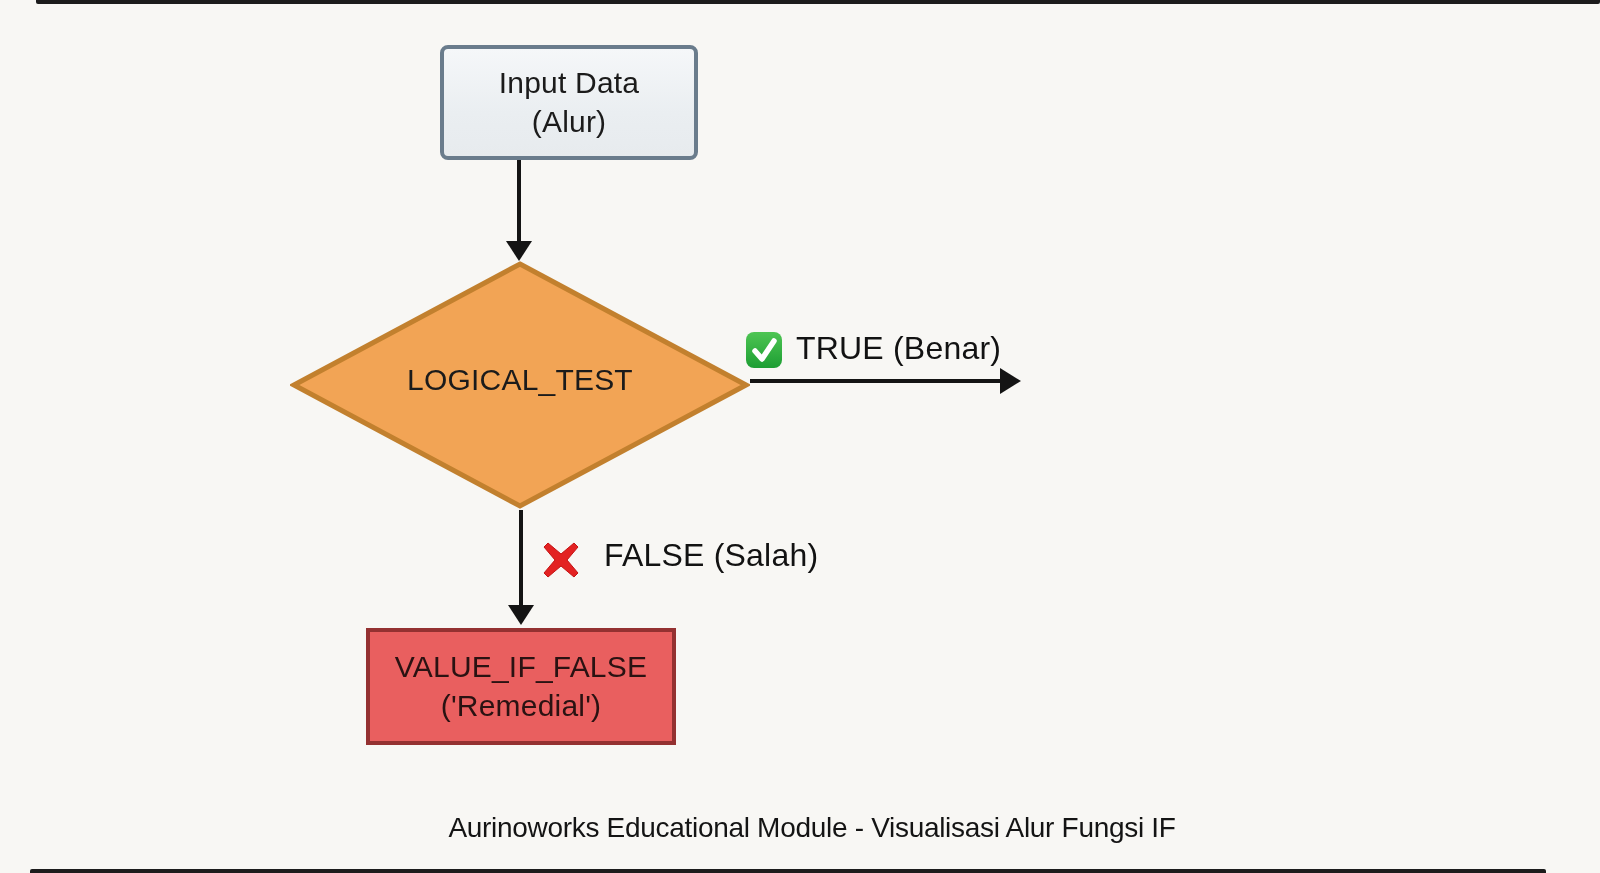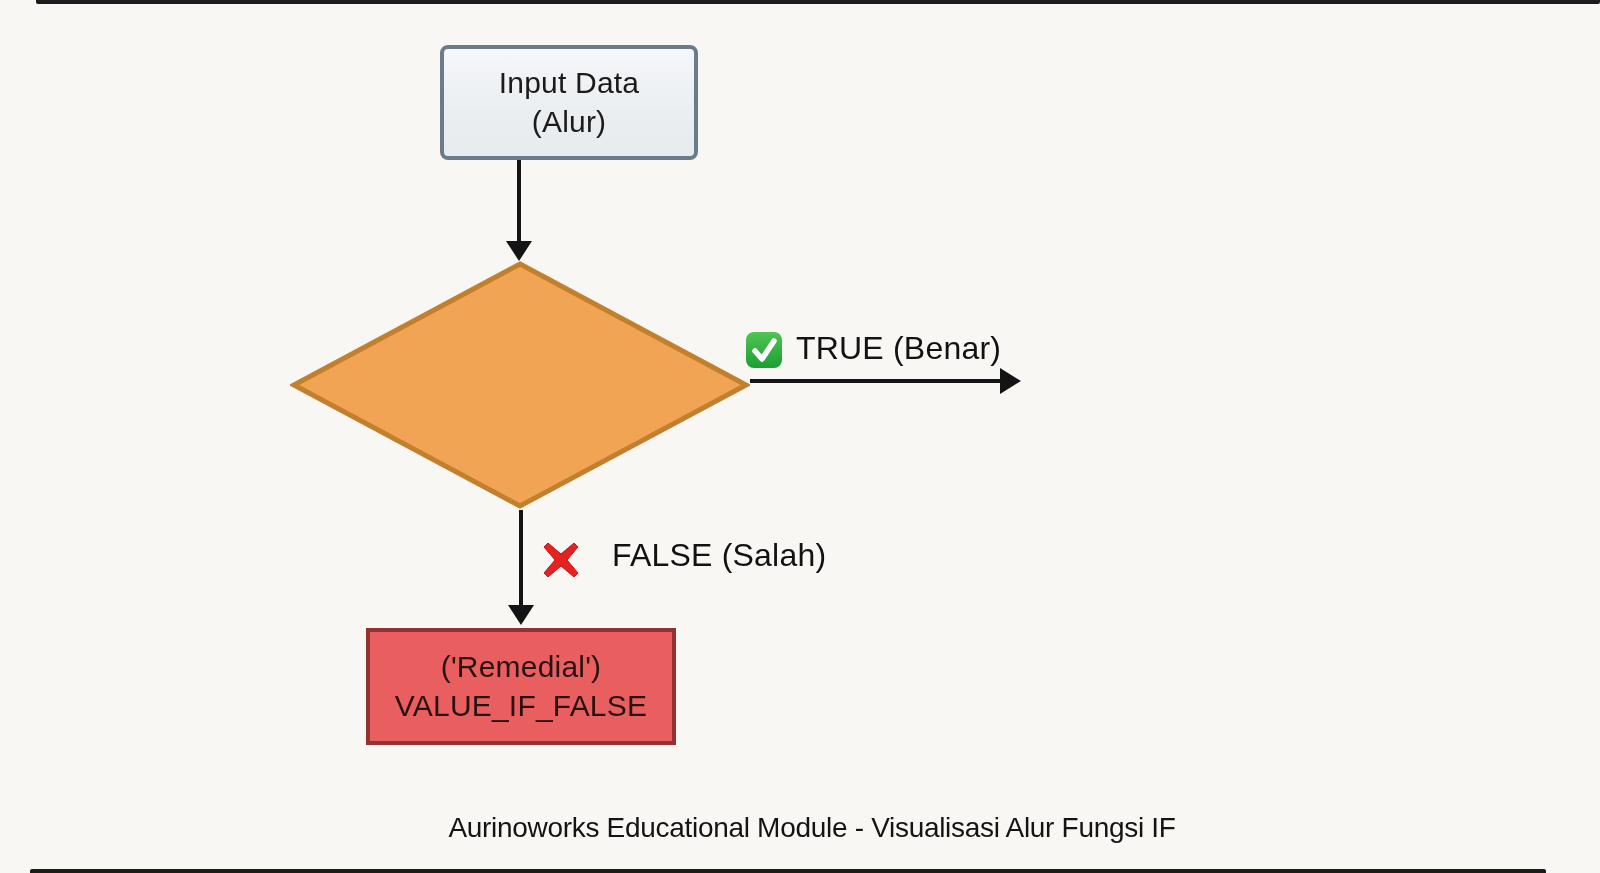--- a/index.html
+++ b/index.html
@@ -80,21 +80,21 @@
   }
 
   .edge-label {
     position: absolute;
     display: flex; 
     font-size: 32px; color: #121212;
     letter-spacing: 0.2px;
     white-space: nowrap;
   }
   #true-edge-label  { left: 744px; top: 330px; gap: 12px; }
-  #false-edge-label { left: 538px; top: 537px; gap: 28px; }
+  #false-edge-label { left: 538px; top: 537px; gap: 20px; }
 
   .emoji-icon { display: inline-block; line-height: 0; }
 
   #caption {
     position: absolute; left: 0; top: 812px; width: 1600px;
     text-align: center;
     font-size: 28px; color: #141414;
     letter-spacing: -0.3px;
     padding-left: 12px;
   }
@@ -114,20 +114,21 @@
 
   <div class="arrow-line" id="arrow-input-line"></div>
   <div class="arrow-head" id="arrow-input-head"></div>
 
   <div id="diamond-wrap">
     <svg viewBox="0 0 460 250">
       <polygon points="230,4 456,125 230,246 4,125" fill="#f2a455"></polygon>
     </svg>
   </div>
   <div class="node" id="diamond-label">
+    <div class="line">LOGICAL_TEST</div>
   </div>
 
   <div class="arrow-line" id="arrow-true-line"></div>
   <div class="arrow-head" id="arrow-true-head"></div>
 
   <div class="edge-label" id="true-edge-label">
     <span class="emoji-icon">
       <svg width="40" height="40" viewBox="0 0 40 40">
         <defs>
           <linearGradient id="chk-g" x1="0" y1="0" x2="0" y2="1">
@@ -149,19 +150,19 @@
   <div class="edge-label" id="false-edge-label">
     <span class="emoji-icon">
       <svg width="46" height="46" viewBox="0 0 46 46">
         <path d="M10 6 L23 17 L36 6 L40 10 L29 23 L40 36 L36 40 L23 29 L10 40 L6 36 L17 23 L6 10 Z" fill="#e32222" stroke="#c51414" stroke-width="1" stroke-linejoin="round"></path>
       </svg>
     </span>
     <span>FALSE (Salah)</span>
   </div>
 
   <div class="node" id="false-node">
+    <div class="line">VALUE_IF_FALSE</div>
     <div class="line">('Remedial')</div>
-    <div class="line">VALUE_IF_FALSE</div>
   </div>
 
   <div id="caption">Aurinoworks Educational Module - Visualisasi Alur Fungsi IF</div>
 
 </div>
 
 </body></html>

